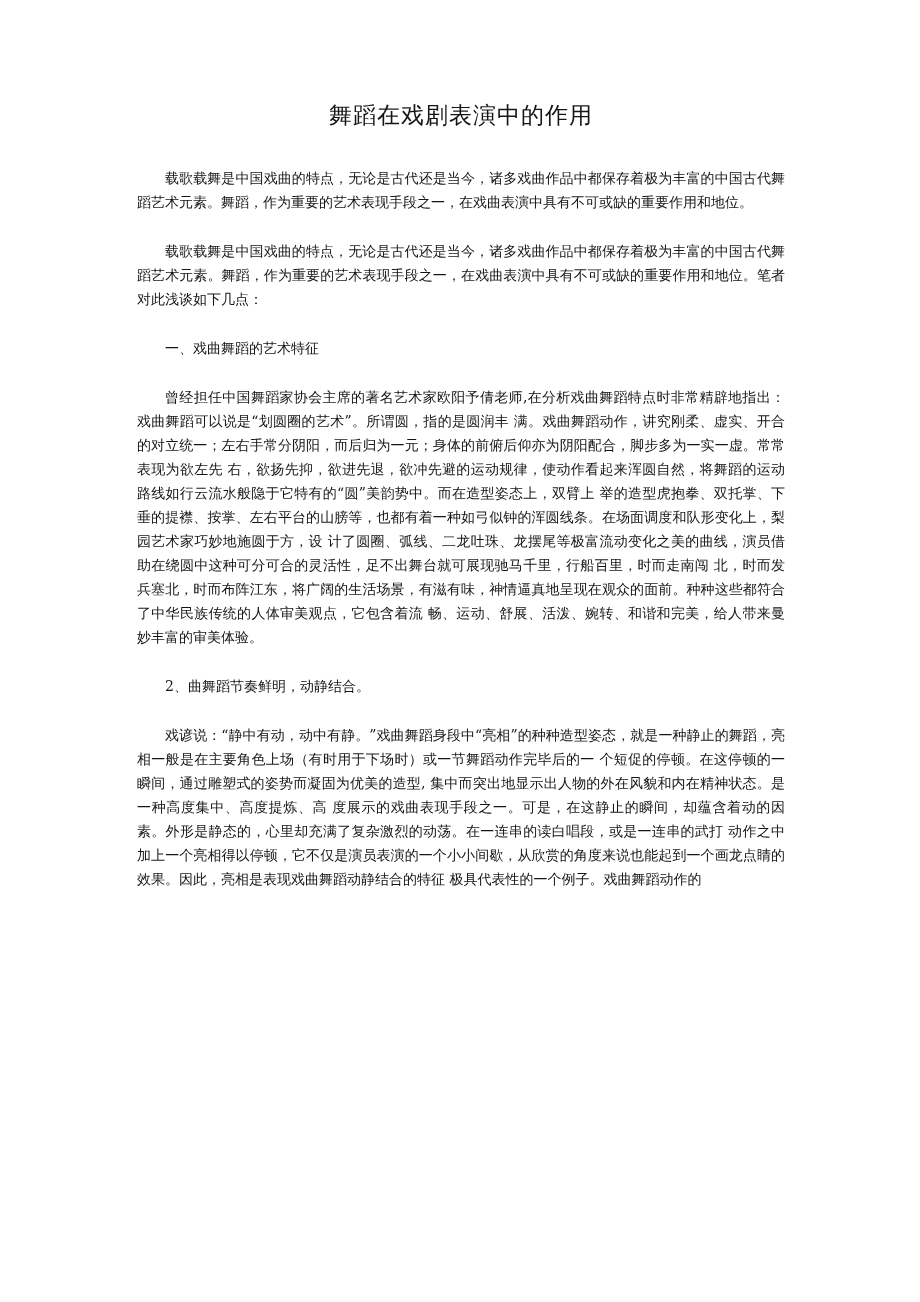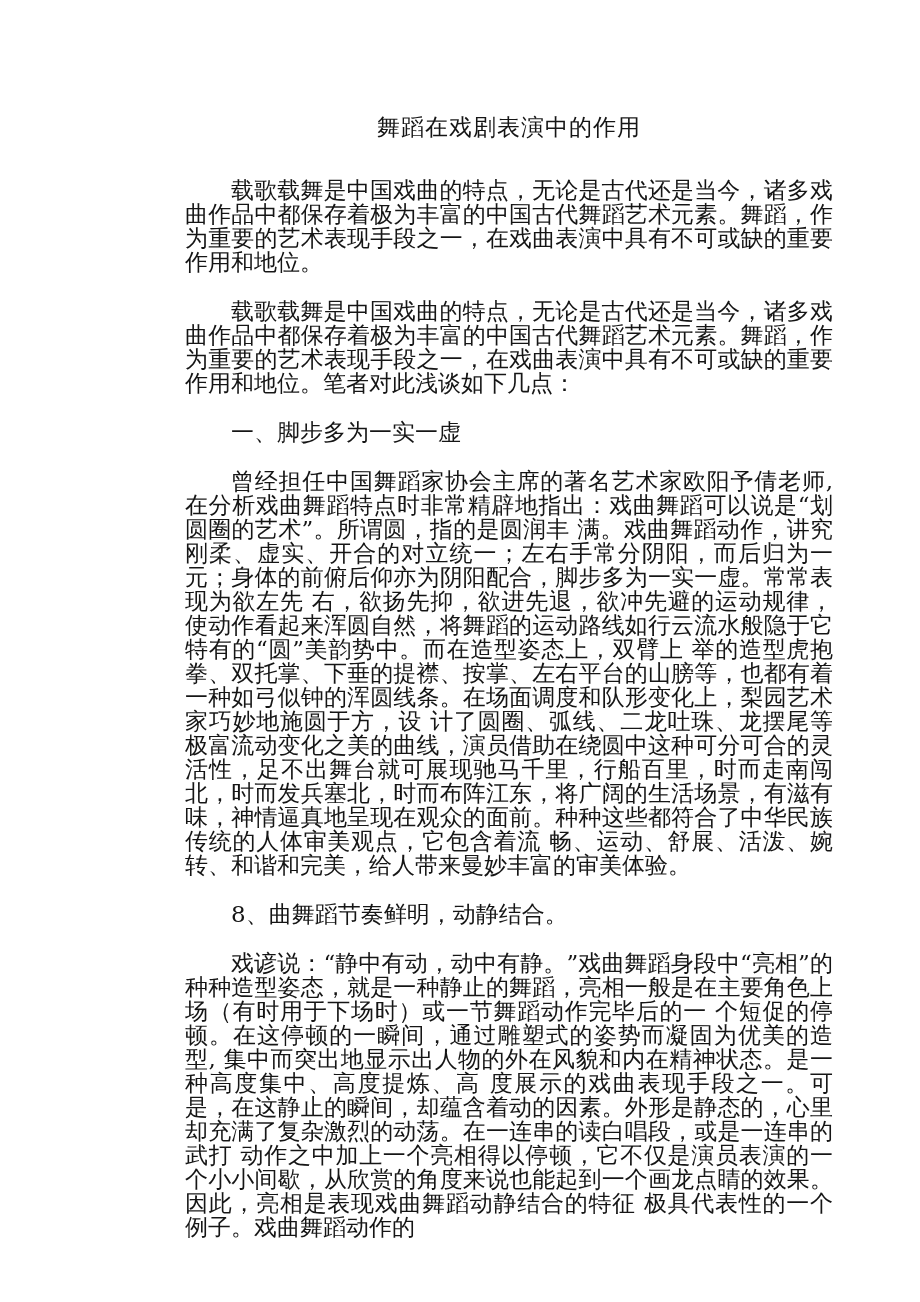--- a/index.html
+++ b/index.html
@@ -11,53 +11,52 @@
       position: relative;
       width: 920px;
       height: 1302px;
       overflow: hidden;
       font-family: "DejaVu Serif", "Liberation Serif", serif;
       color: #151515;
     }
     .doc-page {
       position: absolute;
       left: 137px;
-      top: 112px;
+      top: 100px;
       width: 648px;
-      margin-left: 48px;
     }
     .doc-title {
       font-size: 23px;
       font-weight: normal;
       line-height: 30px;
       text-align: center;
       margin: 0 0 36px 0;
       letter-spacing: 1px;
     }
     p.body-para {
-      font-size: 23px;
+      font-size: 14px;
       line-height: 24px;
       text-align: justify;
       text-indent: 2em;
       margin: 0 0 25px 0;
       word-break: break-all;
     }
   </style>
 </head>
 <body>
 
 <div class="doc-page">
   <h1 class="doc-title">舞蹈在戏剧表演中的作用</h1>
 
   <p class="body-para">载歌载舞是中国戏曲的特点，无论是古代还是当今，诸多戏曲作品中都保存着极为丰富的中国古代舞蹈艺术元素。舞蹈，作为重要的艺术表现手段之一，在戏曲表演中具有不可或缺的重要作用和地位。</p>
 
 
   <p class="body-para">载歌载舞是中国戏曲的特点，无论是古代还是当今，诸多戏曲作品中都保存着极为丰富的中国古代舞蹈艺术元素。舞蹈，作为重要的艺术表现手段之一，在戏曲表演中具有不可或缺的重要作用和地位。笔者对此浅谈如下几点：</p>
 
-  <p class="body-para">一、脚步多为一实一虚</p>
+  <p class="body-para">一、戏曲舞蹈的艺术特征</p>
 
 
   <p class="body-para">曾经担任中国舞蹈家协会主席的著名艺术家欧阳予倩老师,在分析戏曲舞蹈特点时非常精辟地指出：戏曲舞蹈可以说是“划圆圈的艺术”。所谓圆，指的是圆润丰 满。戏曲舞蹈动作，讲究刚柔、虚实、开合的对立统一；左右手常分阴阳，而后归为一元；身体的前俯后仰亦为阴阳配合，脚步多为一实一虚。常常表现为欲左先 右，欲扬先抑，欲进先退，欲冲先避的运动规律，使动作看起来浑圆自然，将舞蹈的运动路线如行云流水般隐于它特有的“圆”美韵势中。而在造型姿态上，双臂上 举的造型虎抱拳、双托掌、下垂的提襟、按掌、左右平台的山膀等，也都有着一种如弓似钟的浑圆线条。在场面调度和队形变化上，梨园艺术家巧妙地施圆于方，设 计了圆圈、弧线、二龙吐珠、龙摆尾等极富流动变化之美的曲线，演员借助在绕圆中这种可分可合的灵活性，足不出舞台就可展现驰马千里，行船百里，时而走南闯 北，时而发兵塞北，时而布阵江东，将广阔的生活场景，有滋有味，神情逼真地呈现在观众的面前。种种这些都符合了中华民族传统的人体审美观点，它包含着流 畅、运动、舒展、活泼、婉转、和谐和完美，给人带来曼妙丰富的审美体验。</p>
 
-  <p class="body-para">8、曲舞蹈节奏鲜明，动静结合。</p>
+  <p class="body-para">2、曲舞蹈节奏鲜明，动静结合。</p>
 
   <p class="body-para">戏谚说：“静中有动，动中有静。”戏曲舞蹈身段中“亮相”的种种造型姿态，就是一种静止的舞蹈，亮相一般是在主要角色上场（有时用于下场时）或一节舞蹈动作完毕后的一 个短促的停顿。在这停顿的一瞬间，通过雕塑式的姿势而凝固为优美的造型, 集中而突出地显示出人物的外在风貌和内在精神状态。是一种高度集中、高度提炼、高 度展示的戏曲表现手段之一。可是，在这静止的瞬间，却蕴含着动的因素。外形是静态的，心里却充满了复杂激烈的动荡。在一连串的读白唱段，或是一连串的武打 动作之中加上一个亮相得以停顿，它不仅是演员表演的一个小小间歇，从欣赏的角度来说也能起到一个画龙点睛的效果。因此，亮相是表现戏曲舞蹈动静结合的特征 极具代表性的一个例子。戏曲舞蹈动作的</p>
 </div>
 
 </body></html>

